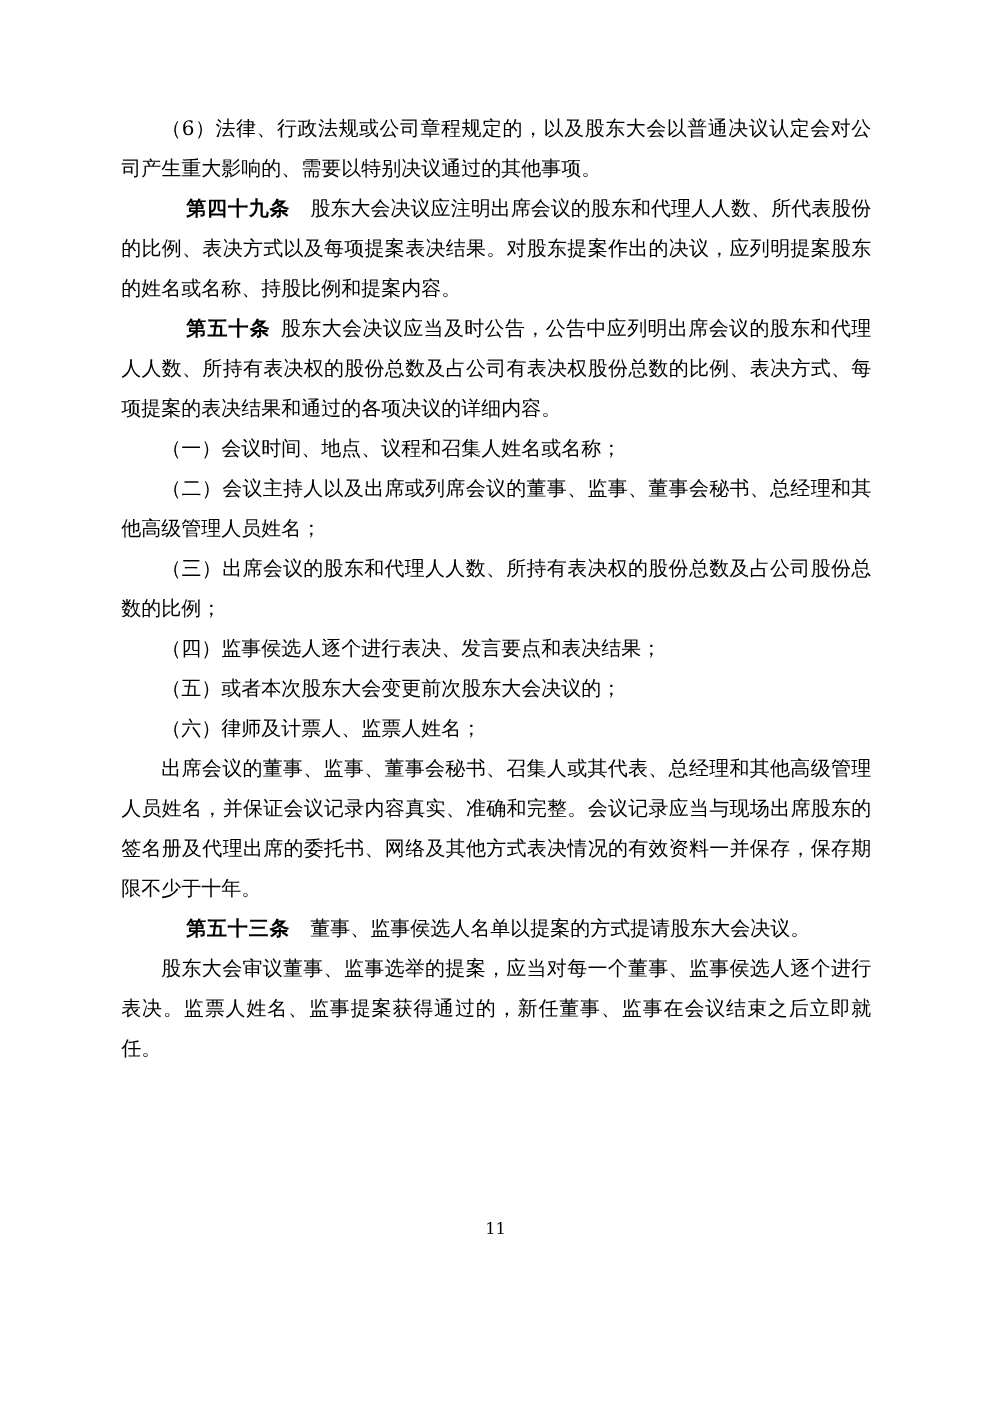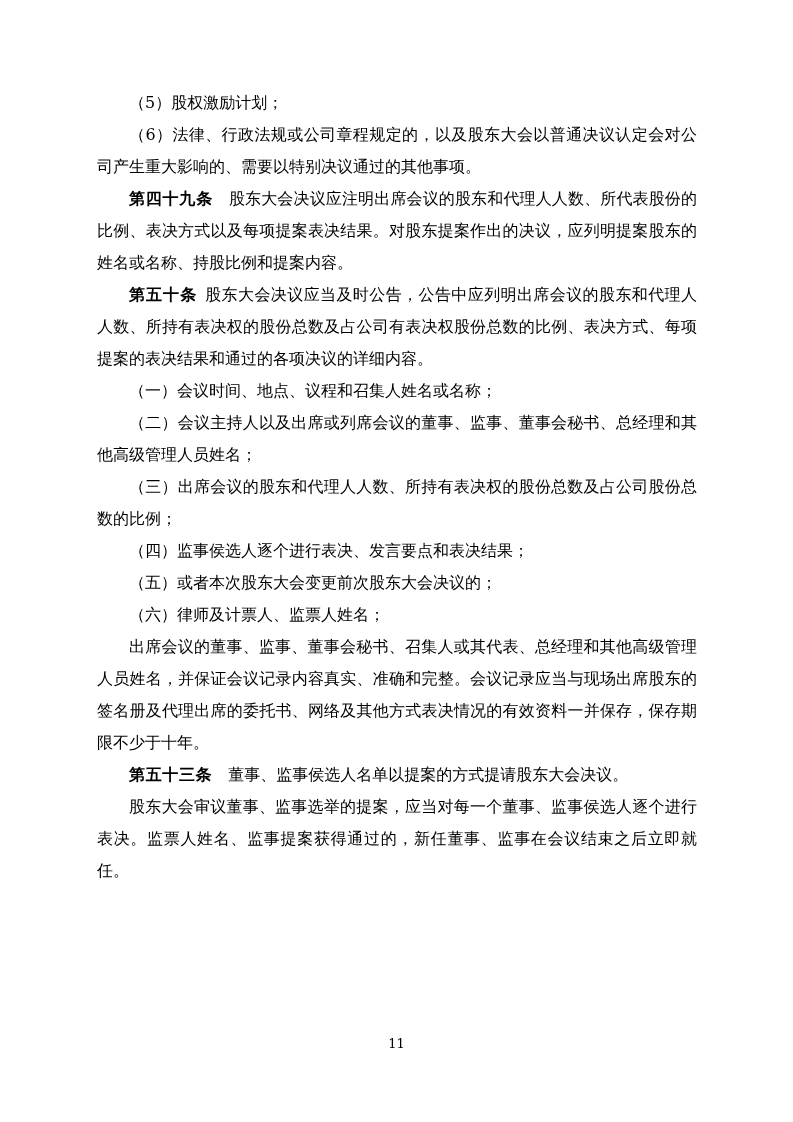--- a/index.html
+++ b/index.html
@@ -26,39 +26,39 @@
   }
   .doc-content p {
     margin: 0;
     padding: 0;
     text-indent: 32px;
   }
   .article-label {
     font-weight: bold;
     margin-right: 0.5em;
     letter-spacing: 0.04em;
+    margin-left: 20px;
   }
   .article-label.wide {
     margin-right: 1em;
   }
   .page-number {
     position: absolute;
-    top: 1036px;
+    top: 976px;
     left: 0;
     width: 100%;
     text-align: center;
     font-size: 13px;
     line-height: 16px;
   }
 </style>
 </head>
 <body>
 
 <div class="doc-content">
-  <p><span>（5）股权激励计划；</span></p>
   <p><span>（6）法律、行政法规或公司章程规定的，以及股东大会以普通决议认定会对公司产生重大影响的、需要以特别决议通过的其他事项。</span></p>
   <p><span class="article-label wide">第四十九条</span><span>股东大会决议应注明出席会议的股东和代理人人数、所代表股份的比例、表决方式以及每项提案表决结果。对股东提案作出的决议，应列明提案股东的姓名或名称、持股比例和提案内容。</span></p>
   <p><span class="article-label">第五十条</span><span>股东大会决议应当及时公告，公告中应列明出席会议的股东和代理人人数、所持有表决权的股份总数及占公司有表决权股份总数的比例、表决方式、每项提案的表决结果和通过的各项决议的详细内容。</span></p>
   <p><span>（一）会议时间、地点、议程和召集人姓名或名称；</span></p>
   <p><span>（二）会议主持人以及出席或列席会议的董事、监事、董事会秘书、总经理和其他高级管理人员姓名；</span></p>
   <p><span>（三）出席会议的股东和代理人人数、所持有表决权的股份总数及占公司股份总数的比例；</span></p>
   <p><span>（四）监事侯选人逐个进行表决、发言要点和表决结果；</span></p>
   <p><span>（五）或者本次股东大会变更前次股东大会决议的；</span></p>
   <p><span>（六）律师及计票人、监票人姓名；</span></p>
   <p><span>出席会议的董事、监事、董事会秘书、召集人或其代表、总经理和其他高级管理人员姓名，并保证会议记录内容真实、准确和完整。会议记录应当与现场出席股东的签名册及代理出席的委托书、网络及其他方式表决情况的有效资料一并保存，保存期限不少于十年。</span></p>

